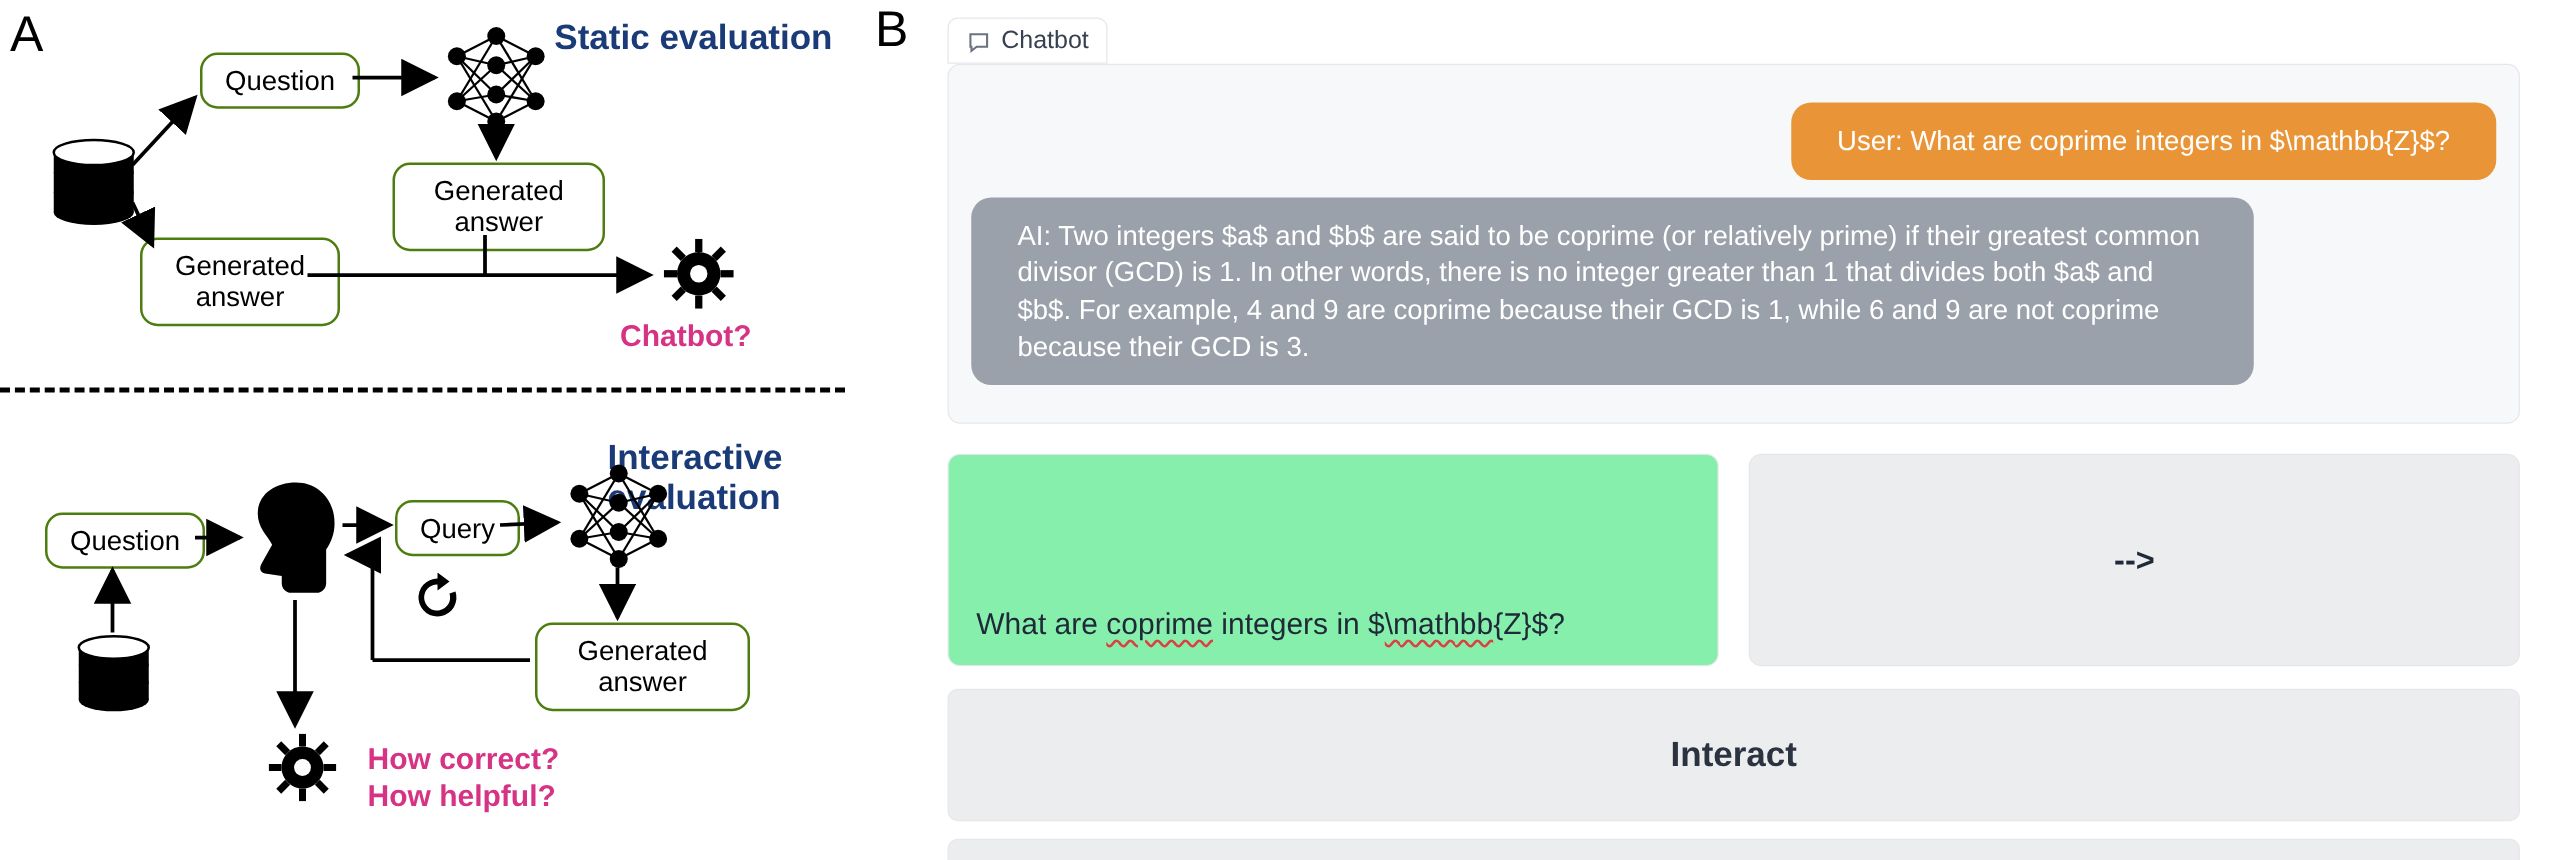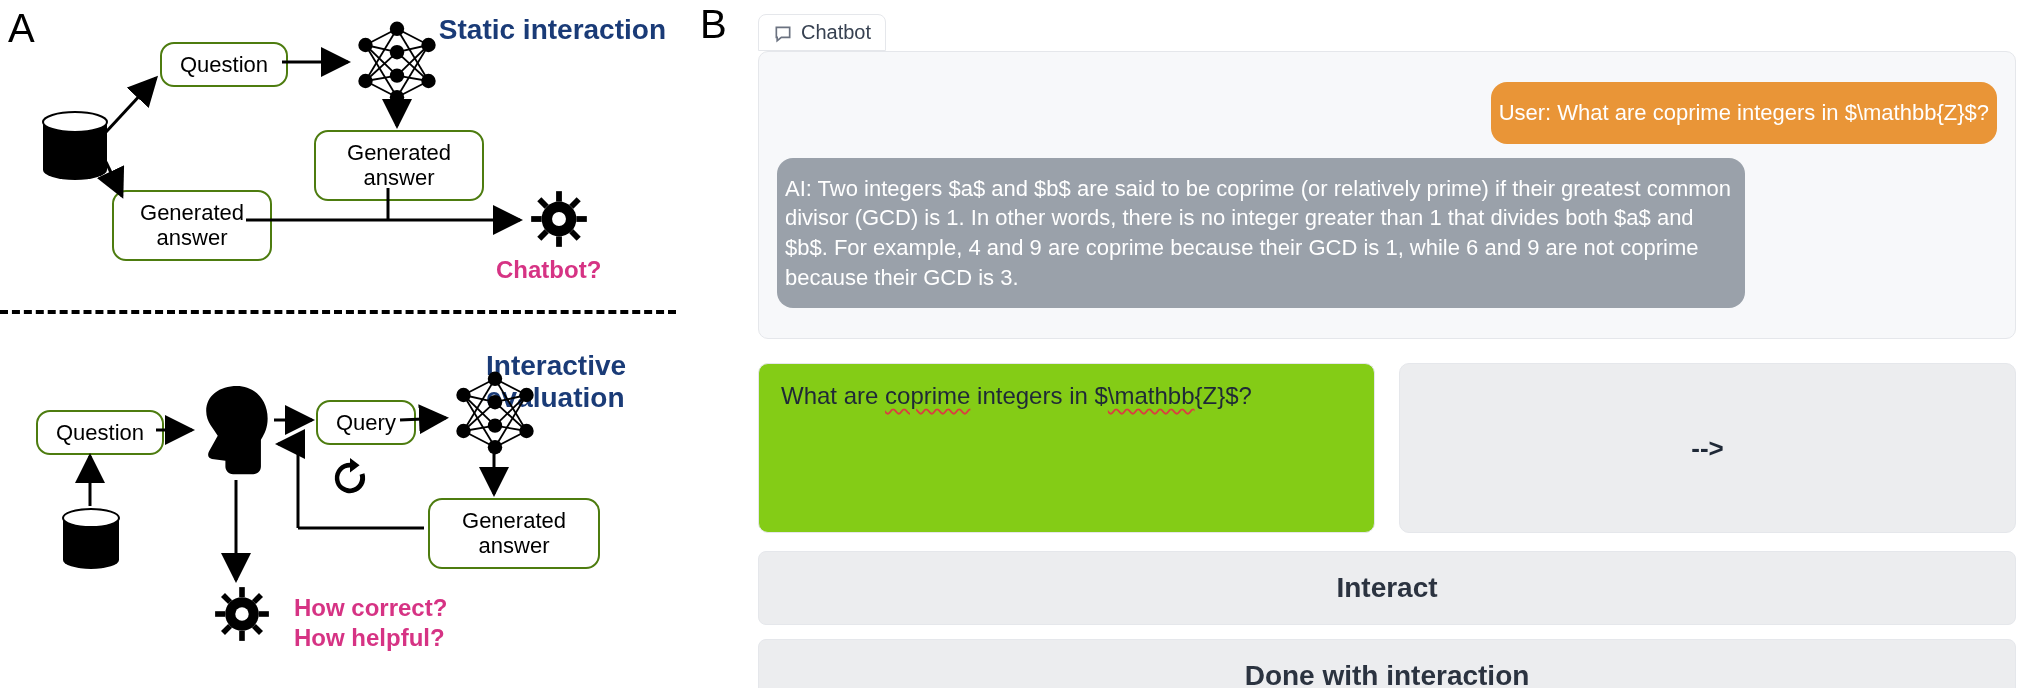--- a/index.html
+++ b/index.html
@@ -22,42 +22,42 @@
   .nn{width:90px;height:90px}
   .nn circle{fill:#000}
   .nn line{stroke:#000;stroke-width:2}
 
   
   svg.arrows{position:absolute;top:0;left:0;width:100%;height:100%;pointer-events:none}
 
   
   .chatbox{background:#f7f8fa;border:1px solid #e5e7eb;border-radius:10px;padding:16px 18px;margin-left:34px}
   .chat-tab{display:inline-flex;align-items:flex-end;gap:8px;background:#fff;border:1px solid #e5e7eb;border-radius:8px 8px 0 0;padding:6px 14px;font-size:20px;color:#374151}
-  .bubble{border-radius:16px;padding:16px 8px;font-size:22px;color:#fff;max-width:100%;line-height:1.35}
+  .bubble{border-radius:16px;padding:16px 37px;font-size:22px;color:#fff;max-width:100%;line-height:1.35}
   .bubble.user{background:#e99537;margin-left:auto;max-width:65%;font-weight:500}
   .bubble.ai{background:#9aa1aa;margin-right:auto;max-width:78%}
   .row{display:flex;margin:14px 0}
   .three{display:flex;gap:24px;margin:24px 0 18px 34px}
-  .card{flex:1;background:#84cc16;border:1px solid #e5e7eb;border-radius:10px;min-height:170px;padding:18px 22px;font-size:24px;color:#1f2937;box-sizing:border-box;display:flex;align-items:flex-start}
+  .card{flex:1;background:#86efac;border:1px solid #e5e7eb;border-radius:10px;min-height:170px;padding:18px 22px;font-size:24px;color:#1f2937;box-sizing:border-box;display:flex;align-items:flex-end}
   .card.mid{background:#ecedef;align-items:center;justify-content:center;color:#1f2937;font-weight:600;font-size:26px}
-  .bigbtn{margin:14px 0 0 34px;background:#ecedef;border:1px solid #e5e7eb;border-radius:8px;text-align:center;padding:20px 0;font-size:28px;font-weight:700;color:#2b3340}
+  .bigbtn{margin:14px 0 0 34px;background:#ecedef;border:1px solid #e5e7eb;border-radius:8px;text-align:center;padding:36px 0;font-size:28px;font-weight:700;color:#2b3340}
 
   
   .squig{text-decoration:underline wavy #d94040 2px;text-underline-offset:4px}
 
   .icon-chat{width:20px;height:20px}
 </style>
 </head>
 <body>
 
 <div class="page">
 
   <div class="panelA">
     <div class="lblA">A</div>
-    <div class="bluetitle pos" style="right:34px;top:14px">Static interaction</div>
+    <div class="bluetitle pos" style="right:34px;top:14px">Static evaluation</div>
 
     <div class="pos" style="left:40px;top:110px">
       <svg width="70" height="80">
           <g fill="#000">
             <ellipse cx="35" cy="12" rx="32" ry="10"></ellipse>
             <rect x="3" y="12" width="64" height="16"></rect>
             <ellipse cx="35" cy="28" rx="32" ry="10"></ellipse>
             <rect x="3" y="28" width="64" height="16"></rect>
             <ellipse cx="35" cy="44" rx="32" ry="10"></ellipse>
             <rect x="3" y="44" width="64" height="16"></rect>

